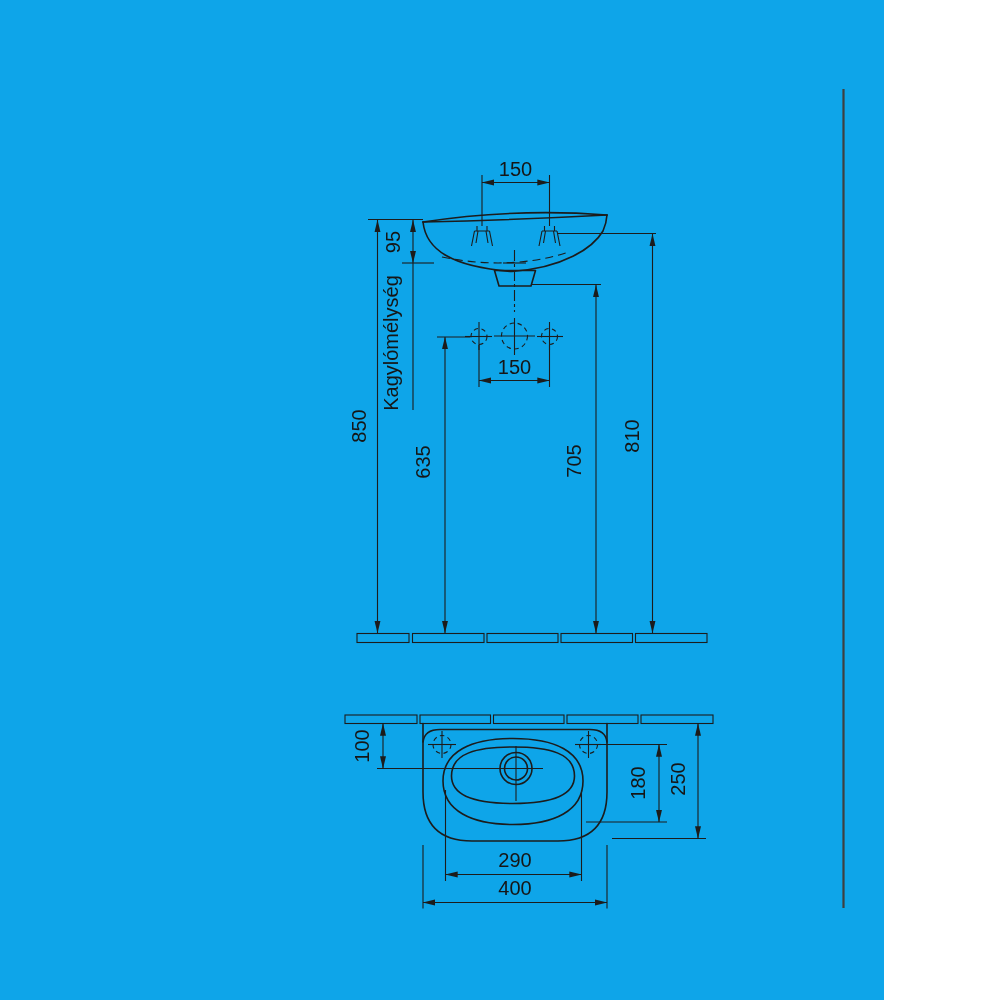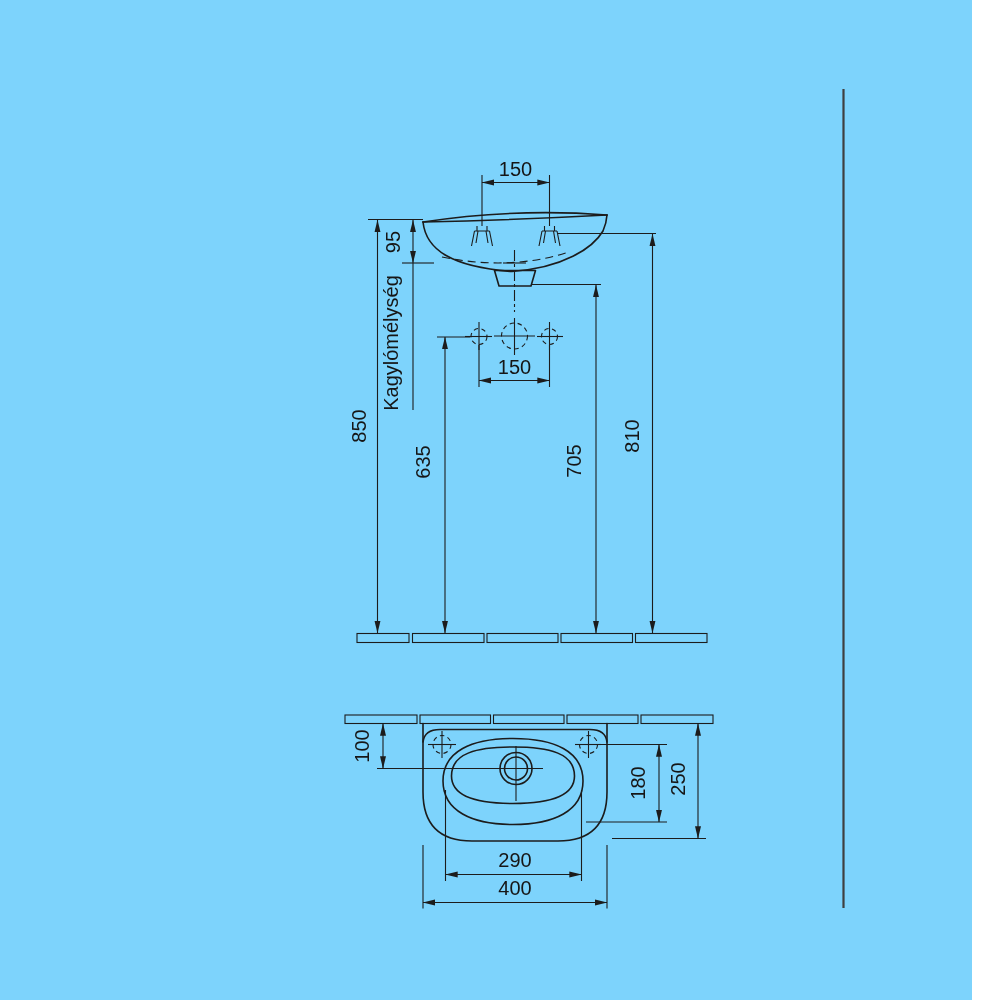--- a/index.html
+++ b/index.html
@@ -1,16 +1,16 @@
 <!DOCTYPE html>
 <html><head>
 <meta charset="utf-8">
 <style>
   html,body{margin:0;padding:0;background:#ffffff;}
-  .stage{position:relative;width:972px;height:1000px;background:#7dd3fc;overflow:hidden;
+  .stage{position:relative;width:884px;height:1000px;background:#0ea5e9;overflow:hidden;
          font-family:"Liberation Sans", sans-serif;}
   svg text{font-family:"Liberation Sans", sans-serif;font-size:20px;fill:#161616;}
   .shape{stroke:#1c1c1c;stroke-width:1.6;fill:none;stroke-linecap:round;stroke-linejoin:round;}
   .thin{stroke:#1c1c1c;stroke-width:1.1;fill:none;}
   .dash{stroke-dasharray:4.5,3.5;}
   .cline{stroke-dasharray:11,3,3,3;}
   .hidden-line{stroke-dasharray:8,5;}
 </style>
 </head>
 <body>

